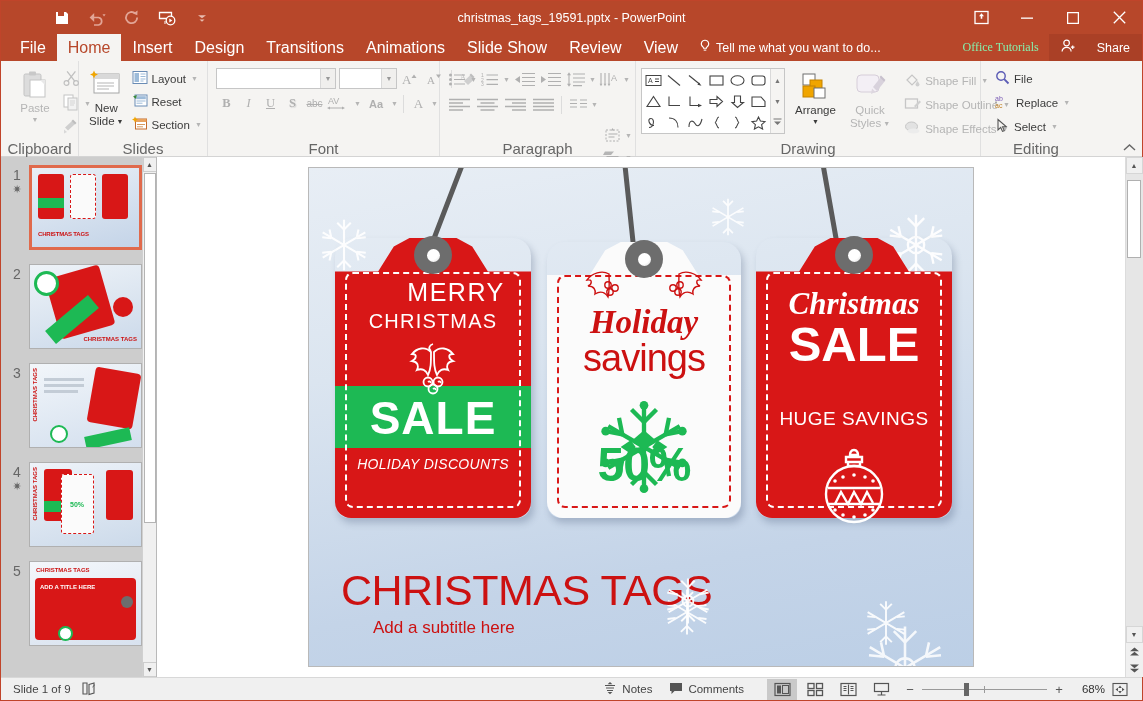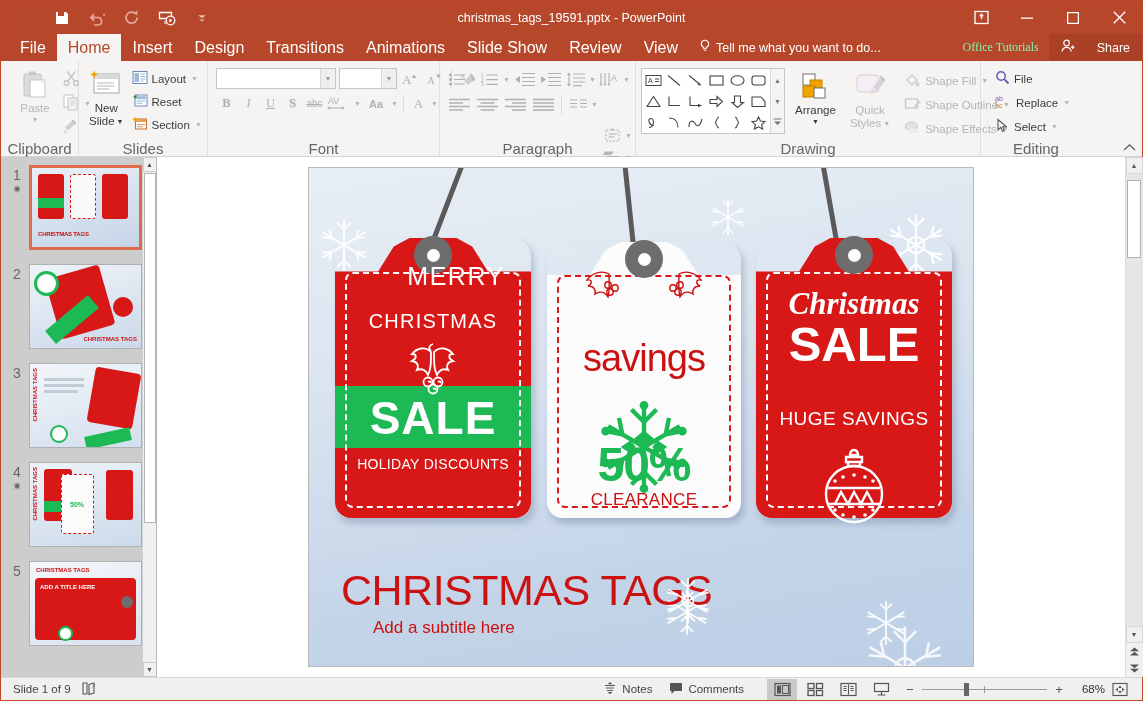--- a/index.html
+++ b/index.html
@@ -1012,37 +1012,37 @@
 
         <div class="tag" style="left:26px;top:70px;width:196px;height:280px;">
           <div class="tag-shadow"></div>
           <div class="tag-body">
             <div class="tag1-shape"></div>
             <div style="position:absolute;left:0;right:0;top:148px;height:62px;background:#1db954;"></div>
           </div>
           <div class="inner-dash"></div>
           <div class="grommet" style="left:79px;top:-2px;"></div>
 
-          <div class="tag-txt" style="top:24px;font-size:25px;color:#fff;letter-spacing:1.5px;padding-left:46px;">MERRY</div>
+          <div class="tag-txt" style="top:40px;font-size:25px;color:#fff;letter-spacing:1.5px;padding-left:46px;">MERRY</div>
           <div class="tag-txt" style="top:72px;font-size:20px;color:#fff;letter-spacing:1.2px;">CHRISTMAS</div>
 
           <svg style="position:absolute;left:68px;top:100px;z-index:5;" width="60" height="58" viewBox="0 0 60 58">
             <g fill="none" stroke="#fff" stroke-width="1.8">
               <path d="M30 6c-4 1-5 5-2 7"></path>
               <path d="M28 14C22 8 14 10 9 16c6 0 4 5 0 7 6 1 7 5 5 9 5-2 9 0 11 5 3-6 3-12 3-23z"></path>
               <path d="M31 14c6-6 14-4 19 2-6 0-4 5 0 7-6 1-7 5-5 9-5-2-9 0-11 5-3-6-3-12-3-23z"></path>
               <circle cx="25" cy="44" r="4.5"></circle>
                 <circle cx="35" cy="44" r="4.5"></circle>
                 <circle cx="30" cy="51" r="4.5"></circle>
               <path d="M25 44c1.6-1.3 3-.2 2.4 1.2M35 44c1.6-1.3 3-.2 2.4 1.2M30 51c1.6-1.3 3-.2 2.4 1.2"></path>
             </g>
           </svg>
 
           <div class="tag-txt" style="top:156px;font-size:46px;font-weight:bold;color:#fff;letter-spacing:1px;line-height:48px;">SALE</div>
-          <div class="tag-txt" style="top:218px;font-size:14px;color:#fff;letter-spacing:0.3px;">HOLIDAY DISCOUNTS</div>
+          <div class="tag-txt" style="top:218px;font-size:14px;color:#fff;letter-spacing:0.3px;font-style:italic;">HOLIDAY DISCOUNTS</div>
         </div>
 
         <div class="tag" style="left:238px;top:74px;width:194px;height:276px;">
           <div class="tag-shadow"></div>
           <div class="tag-body">
             <div class="tag2-shape"></div>
           </div>
           <div class="inner-dash red"></div>
           <div class="grommet" style="left:78px;top:-2px;"></div>
 
@@ -1056,20 +1056,21 @@
           </svg>
           <svg style="position:absolute;right:28px;top:26px;z-index:5;transform:scaleX(-1);" width="48" height="34" viewBox="0 0 48 34">
             <g fill="none" stroke="#cc1111" stroke-width="1.4">
               <path d="M34 6C27 2 17 5 12 12c6-1 5 4 1 6 6 0 8 4 7 8 5-3 10-2 13 3 2-8 1-17 1-23z"></path>
               <circle cx="33" cy="17" r="3.2"></circle>
                 <circle cx="40" cy="20" r="3.2"></circle>
                 <circle cx="35" cy="24" r="3.2"></circle>
             </g>
           </svg>
 
+          <div class="tag-txt" style="top:62px;font-size:33px;color:#cc1111;font-style:italic;font-weight:bold;font-family:'Liberation Serif',serif;">Holiday</div>
           <div class="tag-txt" style="top:95px;font-size:38px;color:#cc1111;letter-spacing:-1px;">savings</div>
 
           <svg style="position:absolute;left:47px;top:155px;z-index:5;" width="100" height="100" viewBox="0 0 60 60">
             <g stroke="#1db954" stroke-width="2.6" fill="none">
               <path d="M30 5v50M8.5 17.5l43 25M51.5 17.5l-43 25"></path>
               <path d="M30 15l-7.5-7.5M30 15l7.5-7.5M30 45l-7.5 7.5M30 45l7.5 7.5"></path>
               <path d="M17 22.5l-10-2M17 22.5l-2-10M43 37.5l10 2M43 37.5l2 10"></path>
               <path d="M17 37.5l-10 2M17 37.5l-2 10M43 22.5l10-2M43 22.5l2-10"></path>
             </g>
             <g fill="#1db954">
@@ -1079,21 +1080,20 @@
                 <circle cx="53" cy="39.5" r="2.6"></circle>
               <circle cx="7" cy="39.5" r="2.6"></circle>
                 <circle cx="53" cy="20.5" r="2.6"></circle>
               <path d="M30 20l7 6-7 6-7-6z"></path>
                 <path d="M22 26l-6 4 6 4 3-4z"></path>
                 <path d="M38 26l6 4-6 4-3-4z"></path>
             </g>
           </svg>
 
           <div class="tag-txt" style="top:198px;font-size:48px;font-weight:bold;color:#1db954;letter-spacing:-1px;line-height:50px;">50%</div>
-          <div class="tag-txt" style="top:248px;font-size:17px;color:#cc1111;letter-spacing:0.3px;">CLEARANCE</div>
         </div>
 
         <div class="tag" style="left:447px;top:70px;width:196px;height:280px;">
           <div class="tag-shadow"></div>
           <div class="tag-body">
             <div class="tag3-shape"></div>
           </div>
           <div class="inner-dash"></div>
           <div class="grommet" style="left:79px;top:-2px;"></div>
 

